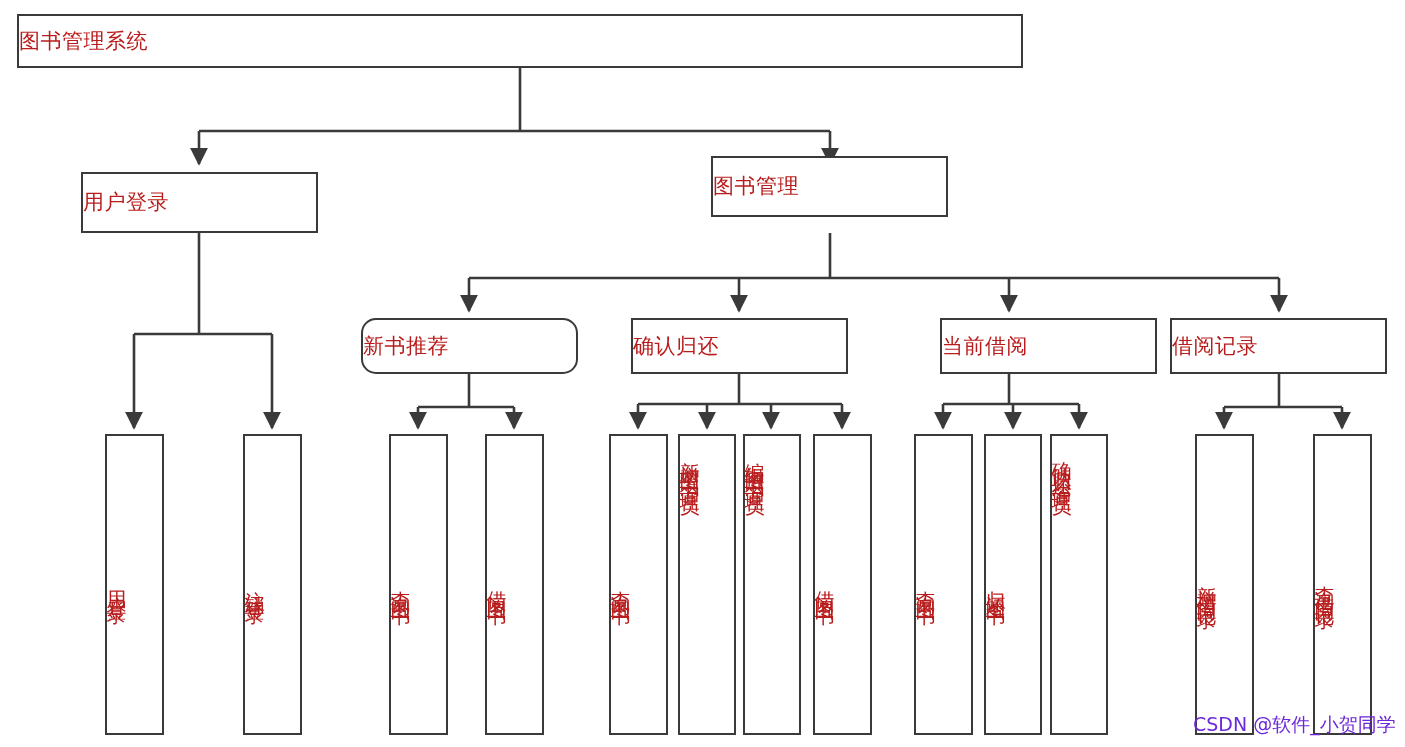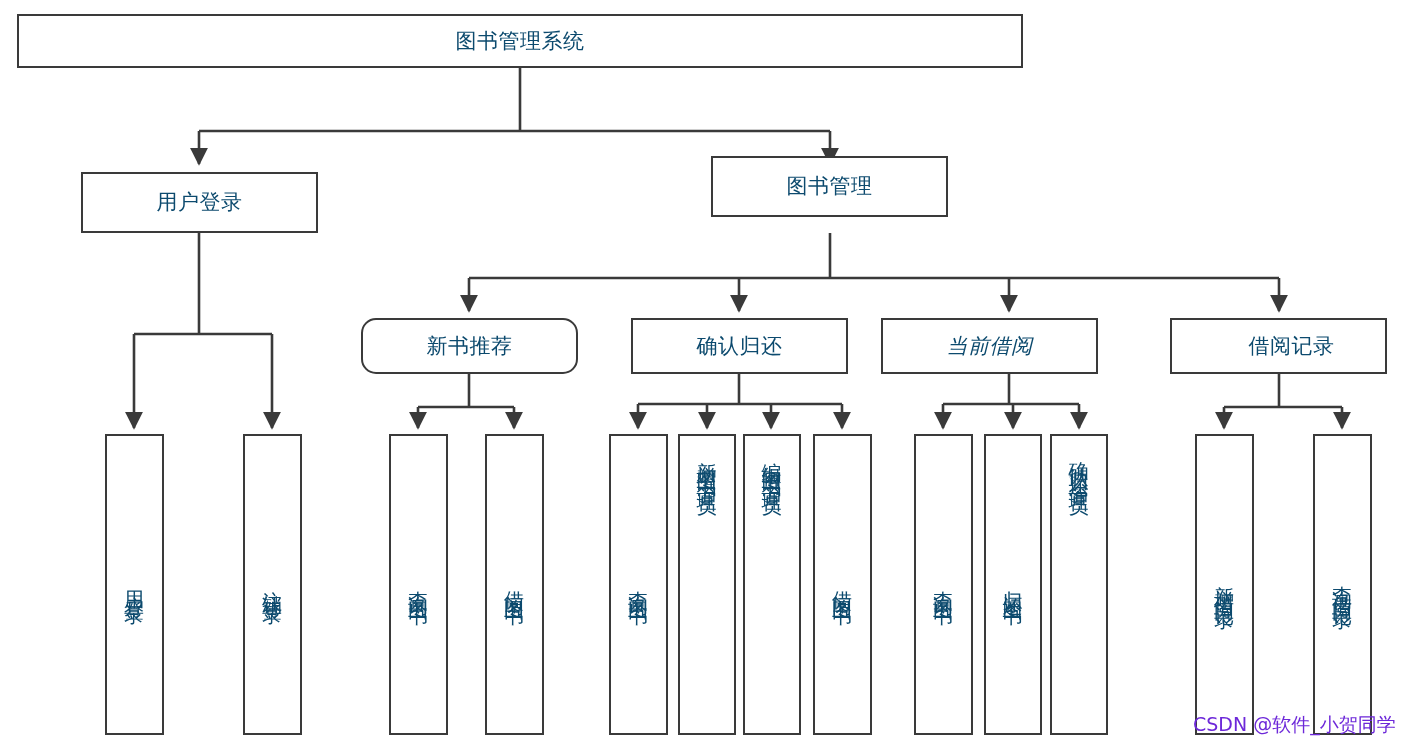--- a/index.html
+++ b/index.html
@@ -26,22 +26,21 @@
     height: 747px;
     pointer-events: none;
   }
   .node {
     position: absolute;
     box-sizing: border-box;
     border: 2px solid #3a3a3a;
     background: #ffffff;
     display: flex;
     align-items: center;
-    justify-content: center;
-    color: #0c4a6e;
+    color: #b91c1c;
   }
   .node .lbl {
     display: block;
     text-align: center;
     line-height: 1.18;
     letter-spacing: 0.5px;
   }
   
   .node.h .lbl {
     font-size: 21px;
@@ -140,24 +139,24 @@
   <div class="node h" style="left:711px; top:156px; width:237px; height:61px;">
     <span class="lbl">图书管理</span>
   </div>
 
   <div class="node h" style="left:361px; top:318px; width:217px; height:56px;border-radius:15px;">
     <span class="lbl">新书推荐</span>
   </div>
   <div class="node h" style="left:631px; top:318px; width:217px; height:56px;">
     <span class="lbl">确认归还</span>
   </div>
-  <div class="node h" style="left:881px; top:318px; width:217px; height:56px;font-style:italic;">
+  <div class="node h" style="left:940px; top:318px; width:217px; height:56px;">
     <span class="lbl">当前借阅</span>
   </div>
-  <div class="node h" style="left:1170px; top:318px; width:217px; height:56px;padding-left:26px;">
+  <div class="node h" style="left:1170px; top:318px; width:217px; height:56px;">
     <span class="lbl">借阅记录</span>
   </div>
 
   <div class="node v center" style="left:105px; top:434px; width:59px; height:301px;">
     <span class="lbl">用户登录</span>
   </div>
   <div class="node v center" style="left:243px; top:434px; width:59px; height:301px;">
     <span class="lbl">注销登录</span>
   </div>
 

